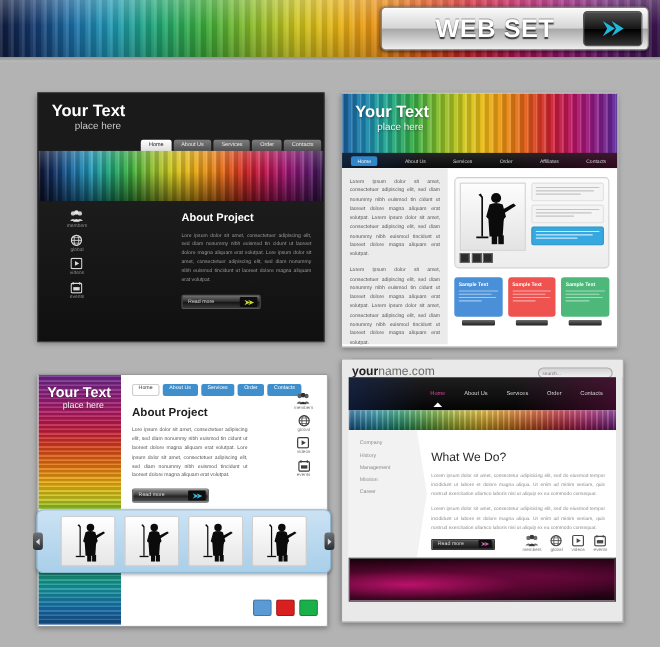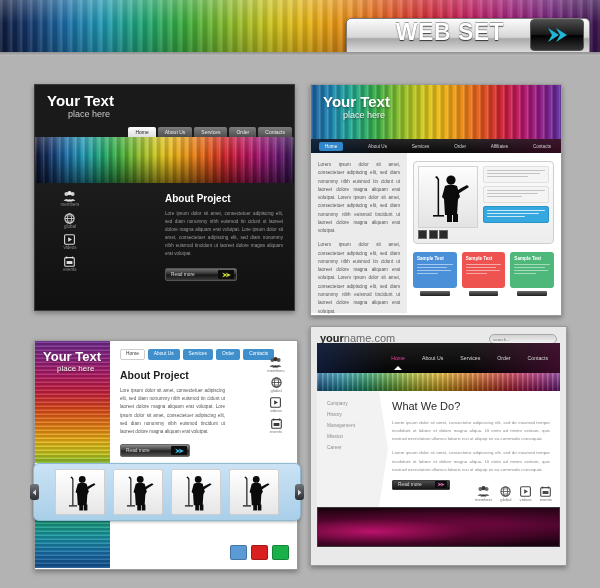--- a/index.html
+++ b/index.html
@@ -22,26 +22,26 @@
         rgba(0,0,0,0.12) 3px, rgba(0,0,0,0.12) 7px,
         rgba(255,255,255,0.06) 8px, rgba(255,255,255,0.06) 10px),
       linear-gradient(90deg,
         #0f1c3f 0%, #14386e 5%, #1b6fa8 11%, #1f9ab5 17%,
         #1fa873 24%, #3cae3a 31%, #87bb2a 38%, #cdc41b 45%,
         #e8b515 51%, #e98b12 58%, #e25714 64%, #d2202a 71%,
         #c01457 78%, #9b1574 85%, #6b1a73 92%, #3a1550 100%);
   }
   .banner-shine{position:absolute;inset:0;background:linear-gradient(180deg,rgba(255,255,255,0.22),rgba(255,255,255,0) 45%, rgba(0,0,0,0.18));}
   .webset-btn{
-    position:absolute;right:10px;top:18px;width:244px;height:40px;
+    position:absolute;right:10px;top:6px;width:244px;height:40px;
     border-radius:5px;
     background:linear-gradient(180deg,#fbfbfb 0%,#d6d6d6 48%,#a9a9a9 52%,#efefef 100%);
     border:1px solid #7a7a7a;
     box-shadow:0 1px 3px rgba(0,0,0,0.55), inset 0 1px 0 rgba(255,255,255,0.9);
-    display:flex;align-items:flex-start;justify-content:space-between;padding:0 5px;box-sizing:border-box;
+    display:flex;align-items:center;justify-content:space-between;padding:0 5px;box-sizing:border-box;
   }
   .webset-label{
     flex:1;text-align:center;font-size:23px;font-weight:bold;color:#ffffff;
     letter-spacing:0.5px;
     text-shadow:0 1px 1px rgba(0,0,0,0.7), 0 -1px 0 rgba(0,0,0,0.35);
     padding-left:18px;
   }
   .webset-arrow{
     width:52px;height:30px;border-radius:4px;
     background:linear-gradient(180deg,#4c4c4c 0%,#161616 50%,#000 52%,#333 100%);
@@ -204,21 +204,21 @@
         rgba(0,0,0,0.2) 2px, rgba(0,0,0,0.2) 5px),
       linear-gradient(90deg,
         #1668a8 0%, #1b9ab4 10%, #1fa86f 20%, #5fb434 30%,
         #b6c321 40%, #ecb814 50%, #ea8512 60%, #e2511a 70%,
         #cf1f39 80%, #b3146e 90%, #7a1a8e 100%);}
   .p4-stripshade{position:absolute;inset:0;background:linear-gradient(180deg,rgba(255,255,255,0.25),rgba(0,0,0,0.35));}
   .p4-body{margin:0 6px;height:116px;background:#fff;display:flex;position:relative;}
   .p4-side{width:62px;background:#f2f2f2;padding:10px 0 0 10px;box-sizing:border-box;}
   .p4-side-link{font-size:4.8px;color:#8e8e8e;margin-bottom:6px;}
   .p4-arrowsep{width:0;height:0;border-top:58px solid transparent;border-bottom:58px solid transparent;border-left:9px solid #f2f2f2;}
-  .p4-main{flex:1;padding:9px 10px 0 4px;box-sizing:border-box;position:relative;}
+  .p4-main{flex:1;padding:19px 10px 0 4px;box-sizing:border-box;position:relative;}
   .p4-h3{margin:0 0 7px 0;font-size:11px;color:#2a2a2a;font-weight:normal;}
   .p4-p{font-size:4.4px;line-height:1.85;color:#8b8b8b;text-align:justify;margin:0 0 6px 0;}
   .readmore-p4{width:58px;height:10px;border-radius:1px;background:linear-gradient(180deg,#4a4a4a,#151515);border:1px solid #3a3a3a;display:flex;align-items:center;justify-content:space-between;padding:0 2px;box-sizing:border-box;}
   .p4-icons{position:absolute;right:8px;bottom:5px;display:flex;gap:8px;}
   .p4-ico{display:flex;flex-direction:column;align-items:center;gap:1px;}
   .p4-footer{margin:0 6px;height:40px;position:relative;overflow:hidden;border:1px solid #3a3a3a;box-sizing:border-box;}
   .p4-footer .grad{position:absolute;inset:0;background:
      radial-gradient(ellipse at 22% 62%, rgba(210,20,120,0.85) 0%, rgba(120,8,64,0.4) 38%, rgba(0,0,0,0) 70%),
      radial-gradient(ellipse at 72% 40%, rgba(150,10,90,0.45) 0%, rgba(0,0,0,0) 65%),
      linear-gradient(180deg,#18020d,#3a0520 45%,#1a0210);}

